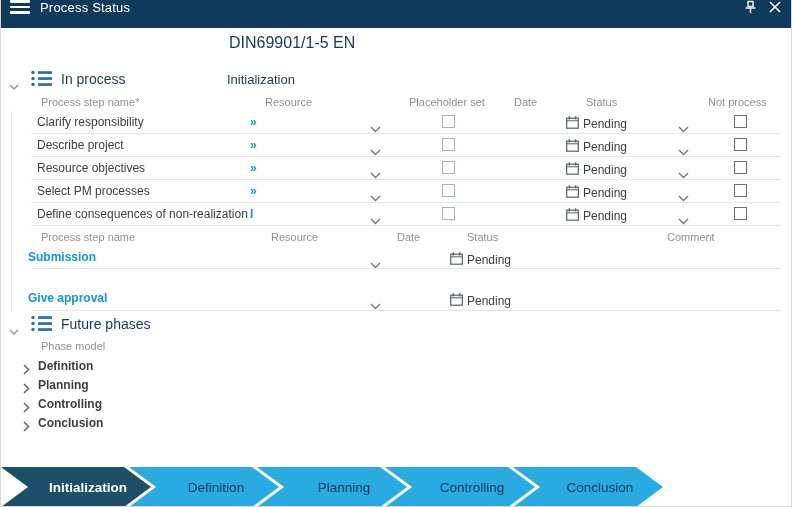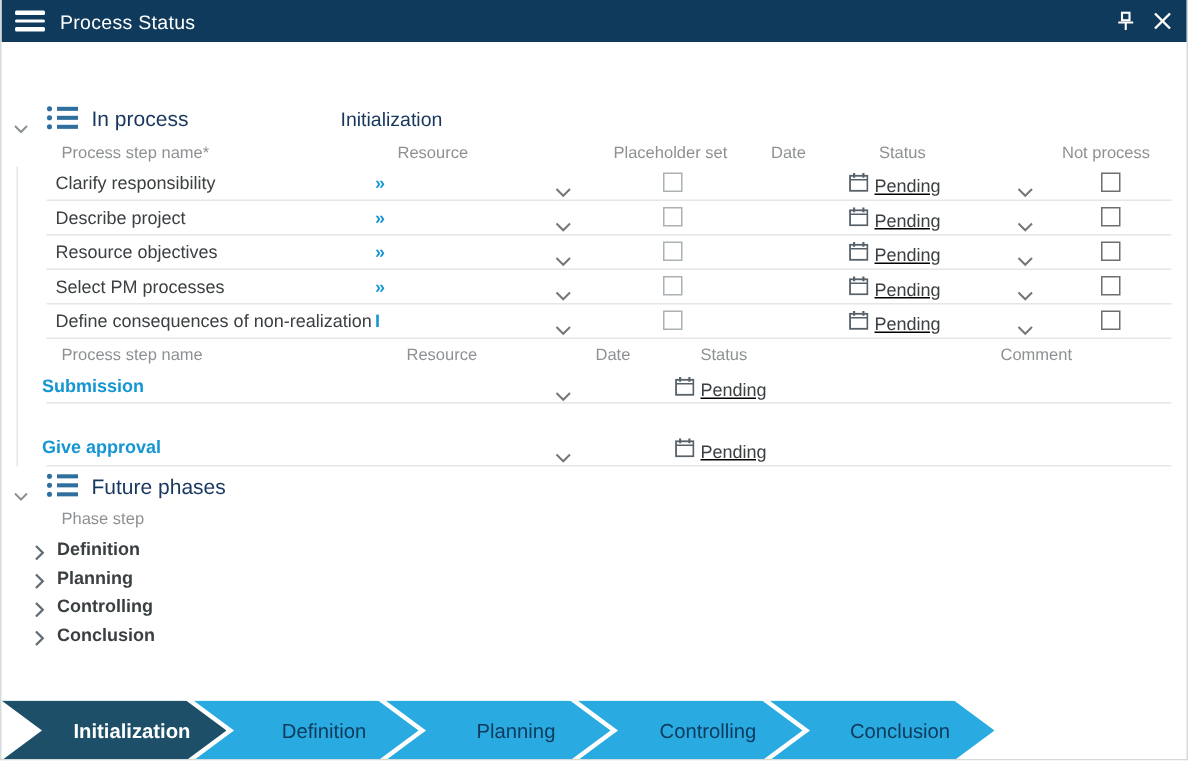--- a/index.html
+++ b/index.html
@@ -6,21 +6,21 @@
   html,body { background:#fff; }
   body { font-family:"Liberation Sans", sans-serif; }
   .window {
     position:relative; width:792px; height:507px; background:#fff;
     border-left:1px solid #D7DADC; border-right:1px solid #D7DADC; border-bottom:1px solid #D7DADC;
     overflow:hidden;
   }
   
   .titlebar {
     position:absolute; top:0; left:0; width:792px; height:28px;
-    background:#0F3A5C; display:flex; align-items:center;
+    background:#0F3A5C; display:flex; align-items:flex-start;
   }
   .hamburger { margin-left:9px; width:20px; height:14px; display:flex; flex-direction:column; justify-content:space-between; cursor:pointer; }
   .hamburger span { display:block; height:2.6px; background:#fff; border-radius:1px; }
   .titlebar .title { color:#fff; font-size:13px; margin-left:10px; letter-spacing:.2px; }
   .titlebar .tb-icons { margin-left:auto; margin-right:12px; display:flex; gap:12px; align-items:center; }
   .tb-icons svg { display:block; cursor:pointer; }
   
   .lbl-navy { color:#17375E; }
   .model-label { position:absolute; left:18px; top:34px; font-size:16px; }
   .model-value { position:absolute; left:228px; top:34px; font-size:16px; }
@@ -35,21 +35,21 @@
   .vline { position:absolute; width:1px; background:#E4E6E7; }
   .grid-row { position:absolute; left:0; width:687px; height:23px; }
   .cell-name { position:absolute; left:36px; top:4px; font-size:12px; color:#3C4043; }
   .res-link { position:absolute; left:249px; top:4px; font-size:12px; font-weight:bold; color:#1596D3; cursor:pointer; }
   .chev { position:absolute; top:8px; }
   .chev-res { left:369px; }
   .chev-status { left:677px; }
   .checkbox { position:absolute; top:4px; width:13px; height:13px; background:#fff; border:1px solid #ABB2B5; }
   .cb-placeholder { left:441px; }
   .cb-notreq { left:733px; border-color:#6E6E6E; }
-  .status-wrap { position:absolute; top:4px; display:flex; align-items:center; gap:4px;text-decoration:underline; }
+  .status-wrap { position:absolute; top:4px; display:flex; align-items:center; gap:4px; }
   .status-grid { left:565px; }
   .status-ms { left:449px; }
   .status-txt { font-size:12px; color:#3C4043; }
   .ms-name { position:absolute; left:27px; top:3px; font-size:12px; font-weight:bold; color:#1596D3; cursor:pointer; }
   
   .phase-row { position:absolute; left:0; width:300px; height:19px; }
   .phase-exp { position:absolute; left:22px; top:4px; }
   .phase-name { position:absolute; left:37px; top:2px; font-size:12px; font-weight:bold; color:#3A3F42; }
   
   .phasebar { position:absolute; left:0; top:467px; width:792px; height:40px; }
@@ -88,20 +88,21 @@
         <svg width="12" height="12" viewBox="0 0 12 12">
             <g stroke="#fff" stroke-width="1.6">
               <line x1="1" y1="1" x2="11" y2="11"></line>
               <line x1="11" y1="1" x2="1" y2="11"></line>
             </g>
           </svg>
       </span>
     </div>
   </div>
 
+  <div class="model-value lbl-navy">DIN69901/1-5 EN</div>
 
   <span class="sec-chevron" style="top:76px">
     <svg width="10" height="6" viewBox="0 0 10 6">
         <path d="M1 1 L5 5 L9 1" stroke="#8A9094" stroke-width="1.3" fill="none"></path>
       </svg>
   </span>
   <span class="sec-icon" style="top:70px">
     <svg width="21" height="17" viewBox="0 0 21 17" fill="#2F6F9F">
         <circle cx="2" cy="2.5" r="1.7"></circle>
         <rect x="7" y="1.2" width="14" height="2.7"></rect>
@@ -288,21 +289,21 @@
         <circle cx="2" cy="2.5" r="1.7"></circle>
         <rect x="7" y="1.2" width="14" height="2.7"></rect>
         <circle cx="2" cy="8.5" r="1.7"></circle>
         <rect x="7" y="7.2" width="14" height="2.7"></rect>
         <circle cx="2" cy="14.5" r="1.7"></circle>
         <rect x="7" y="13.2" width="14" height="2.7"></rect>
       </svg>
   </span>
   <span class="sec-title" style="top:316px">Future phases</span>
 
-  <span class="colhead" style="left:40px; top:340px">Phase step</span>
+  <span class="colhead" style="left:40px; top:340px">Phase model</span>
 
   <div class="phase-row" style="top:357px">
     <span class="phase-exp"><svg width="7" height="11" viewBox="0 0 7 11">
           <path d="M1 1 L5.5 5.5 L1 10" stroke="#5F6B70" stroke-width="1.5" fill="none"></path>
         </svg></span>
     <span class="phase-name">Definition</span>
   </div>
   <div class="phase-row" style="top:376px">
     <span class="phase-exp"><svg width="7" height="11" viewBox="0 0 7 11">
           <path d="M1 1 L5.5 5.5 L1 10" stroke="#5F6B70" stroke-width="1.5" fill="none"></path>

